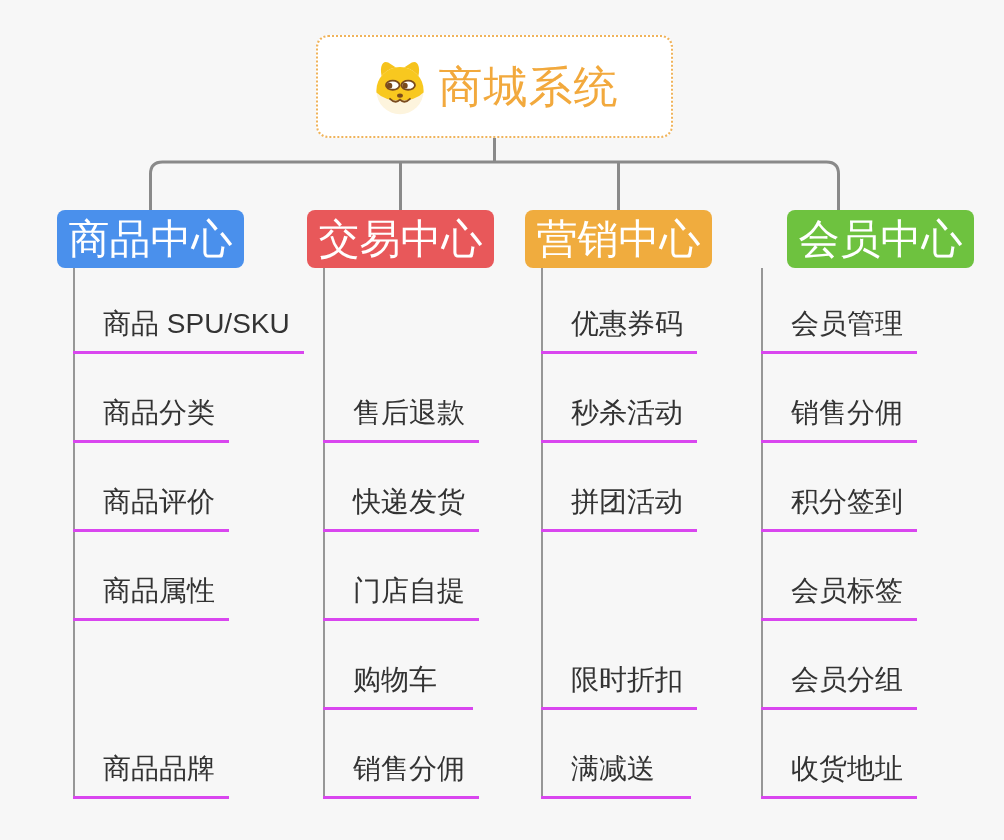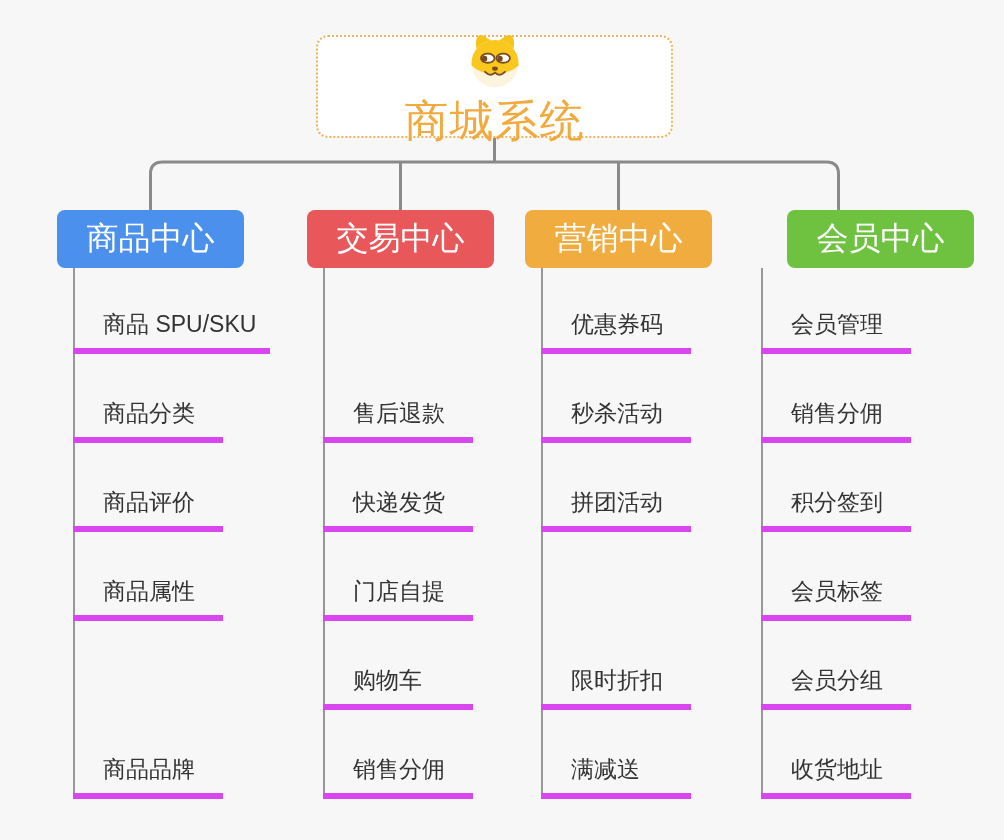--- a/index.html
+++ b/index.html
@@ -28,61 +28,61 @@
     letter-spacing:1px;
     line-height:1;
     white-space:nowrap;
   }
 
   
   .branch{
     position:absolute;top:210px;width:187px;height:58px;
     border-radius:8px;
     color:#ffffff;
-    font-size:32px;
+    font-size:41px;
     display:flex;align-items:center;justify-content:center;
     white-space:nowrap;
   }
   .b1{left:57px}.b2{left:307px}.b3{left:525px}.b4{left:787px}
 
   
   .col{position:absolute;top:268px;width:240px;height:540px;}
   .c1{left:73px}.c2{left:323px}.c3{left:541px}.c4{left:761px}
   .trunk{
     position:absolute;left:0;top:0;width:2px;height:531px;
     background:#979797;
   }
   .leaf{
     position:absolute;left:0;height:50px;
     box-sizing:border-box;
     display:flex;align-items:flex-end;
     padding:0 14px 8px 30px;
-    border-bottom:6px solid #d946ef;
-    font-size:23px;color:#333333;
+    border-bottom:3px solid #d946ef;
+    font-size:28px;color:#333333;
     white-space:nowrap;
     width:max-content;
     min-width:150px;
   }
   .r1{top:36px}.r2{top:125px}.r3{top:214px}.r4{top:303px}.r5{top:392px}.r6{top:481px}
 </style>
 </head>
 <body>
 
 <div class="canvas">
 
   <svg class="connectors" width="1004" height="840">
     <g stroke="#8a8a8a" stroke-width="3" fill="none">
       <path d="M494.5,136 V162"></path>
       <path d="M150.5,210 V174 Q150.5,162 162.5,162 H826.5 Q838.5,162 838.5,174 V210"></path>
       <path d="M400.5,162 V210"></path>
       <path d="M618.5,162 V210"></path>
     </g>
   </svg>
 
-  <div class="root-node" style="border-color: rgb(240, 179, 90); flex-direction: column;">
+  <div class="root-node" style="border-color: rgb(240, 179, 90);">
     <span class="doge">
       <svg viewBox="0 0 64 64" width="58" height="58">
         <path d="M13,25 C8,9 13,2 19,5 L30,12 L16,27 Z" fill="#f6c31c"></path>
         <path d="M51,25 C56,9 51,2 45,5 L34,12 L48,27 Z" fill="#f6c31c"></path>
         <circle cx="32" cy="36" r="26" fill="#fdf4dd"></circle>
         <path d="M6,36 a26,26 0 0 1 52,0 l0,2 q-9,9 -26,9 q-17,0 -26,-9 z" fill="#f8c81f"></path>
         <ellipse cx="24" cy="30" rx="7.5" ry="5" fill="#ffffff" stroke="#7a4b1d" stroke-width="2"></ellipse>
         <ellipse cx="41" cy="30" rx="7.5" ry="5" fill="#ffffff" stroke="#7a4b1d" stroke-width="2"></ellipse>
         <ellipse cx="20.5" cy="30.5" rx="3" ry="3.2" fill="#7a4b1d"></ellipse>
         <ellipse cx="37.5" cy="30.5" rx="3" ry="3.2" fill="#7a4b1d"></ellipse>

